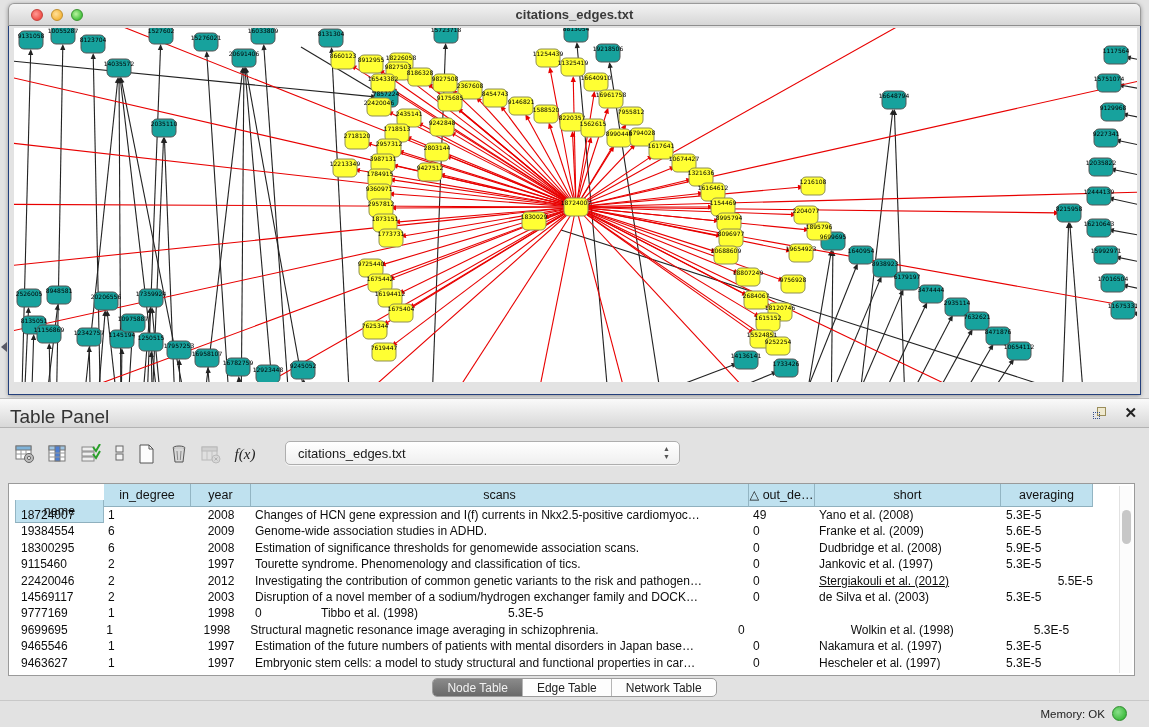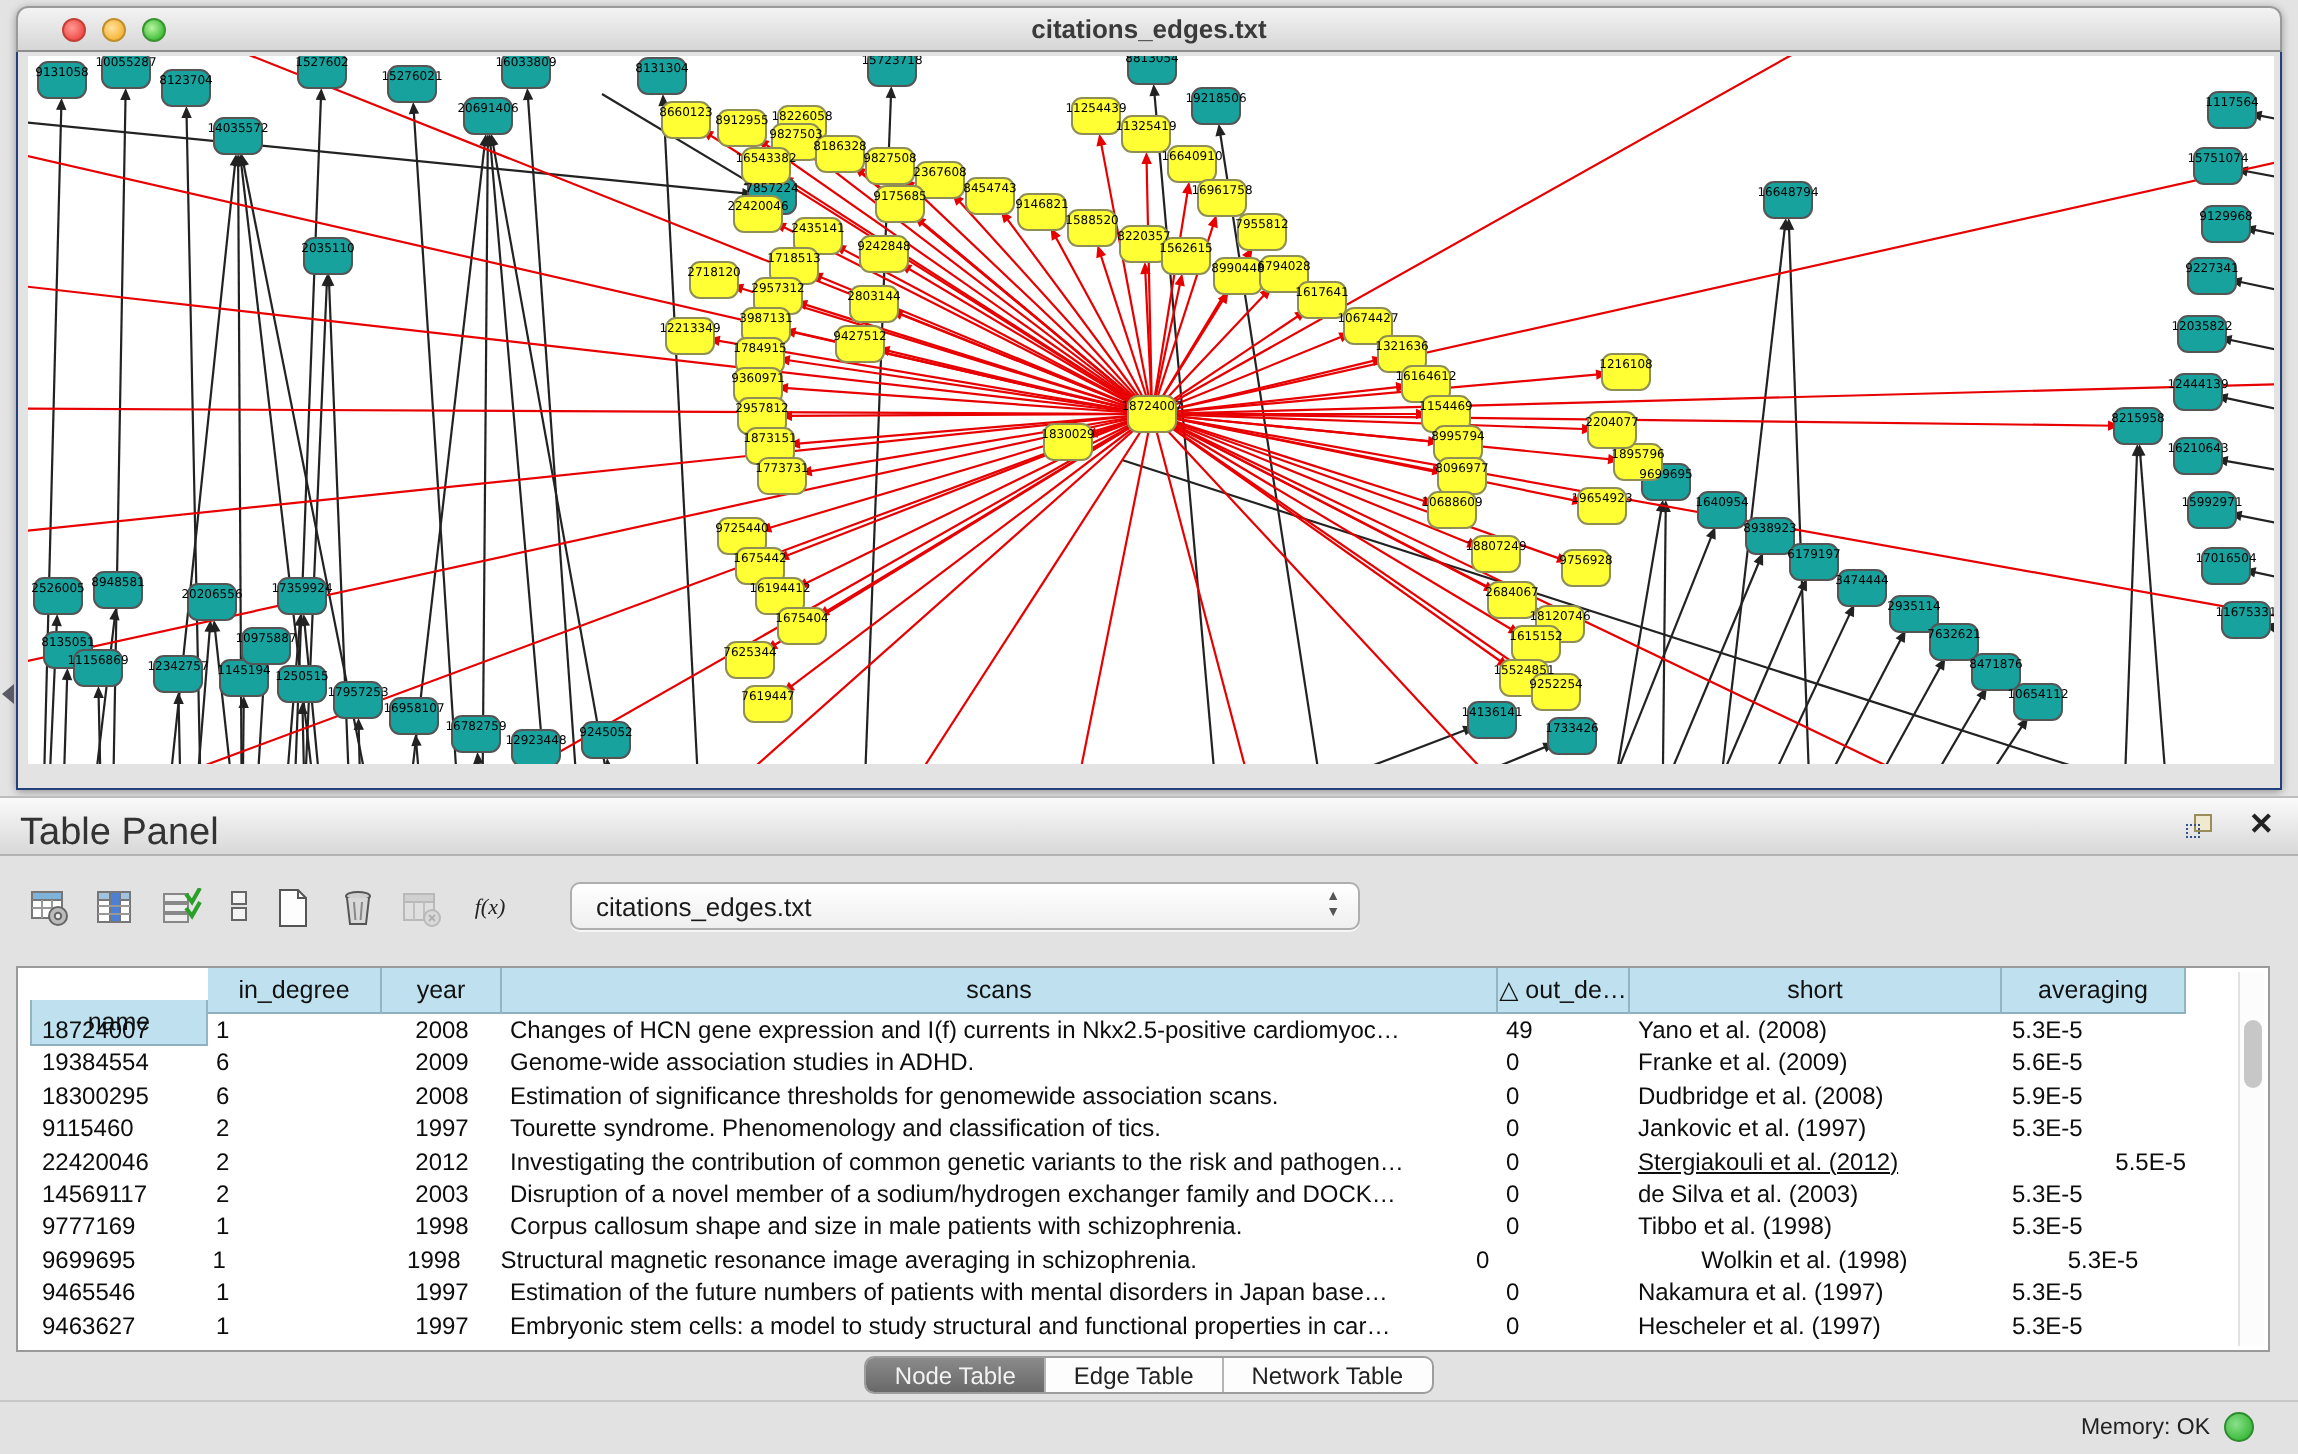--- a/index.html
+++ b/index.html
@@ -32,21 +32,21 @@
   #panel-titlebar{position:relative;height:30px;background:linear-gradient(#fafafa,#d8d8d8);
     border-top:1px solid #bdbdbd;border-bottom:1px solid #b3b3b3;}
   #panel-titlebar .ptitle{position:absolute;left:10px;top:7px;font-size:19px;color:#333;}
   #float-icon{position:absolute;right:40px;top:7px;width:16px;height:16px;}
   #float-icon .sq1{position:absolute;left:4px;top:1px;width:9px;height:9px;border:1px solid #9a8d5a;background:#efe9cf;}
   #float-icon .sq2{position:absolute;left:0px;top:6px;width:7px;height:7px;border:1px dotted #33508c;}
   #close-icon{position:absolute;right:12px;top:5px;font-size:15px;font-weight:bold;color:#222;line-height:18px;}
 
   #toolbar{position:absolute;left:0;top:31px;width:100%;height:52px;}
   .tool-btn{position:absolute;top:10px;width:26px;height:30px;display:flex;align-items:center;justify-content:center;}
-  .fx{font-family:"Liberation Serif",serif;font-style:italic;font-size:11px;color:#222;}
+  .fx{font-family:"Liberation Serif",serif;font-style:italic;font-size:15px;color:#222;}
   #combo{position:absolute;left:285px;top:12px;width:395px;height:24px;border:1px solid #aeaeae;border-radius:5px;
     background:linear-gradient(#ffffff,#efefef);box-shadow:0 1px 0 rgba(255,255,255,.7);}
   #combo .val{position:absolute;left:12px;top:4px;font-size:13px;color:#1a1a1a;}
   #combo .arrows{position:absolute;right:9px;top:3px;font-size:7px;line-height:8px;color:#555;text-align:center;}
 
   #table-wrap{position:absolute;left:8px;top:85px;width:1127px;height:193px;background:#ffffff;
     border:1px solid #9a9a9a;overflow:hidden;}
   #thead{position:absolute;left:0;top:0;height:23px;width:1110px;display:flex;padding-left:6px;}
   .hcell{height:23px;background:#bfe1ef;border-right:1px solid #93b5c3;border-bottom:1px solid #8fb0be;
     font-size:12.5px;color:#111;text-align:center;line-height:22px;overflow:hidden;white-space:nowrap;}
@@ -743,21 +743,20 @@
           <div class="tcell" style="width: 60px; padding-left: 0px; text-align: center;">2003</div>
           <div class="tcell" style="width: 498px; padding-left: 4px; text-align: left;">Disruption of a novel member of a sodium/hydrogen exchanger family and DOCK…</div>
           <div class="tcell" style="width: 66px; padding-left: 4px; text-align: left;">0</div>
           <div class="tcell" style="width: 186px; padding-left: 4px; text-align: left;">de Silva et al. (2003)</div>
           <div class="tcell" style="width: 92px; padding-left: 5px; text-align: left;">5.3E-5</div>
         </div>
         <div class="trow">
           <div class="tcell" style="width: 89px; padding-left: 6px; text-align: left;">9777169</div>
           <div class="tcell" style="width: 87px; padding-left: 4px; text-align: left;">1</div>
           <div class="tcell" style="width: 60px; padding-left: 0px; text-align: center;">1998</div>
-          <div class="tcell" style="width: 498px; padding-left: 4px; text-align: left;">Corpus callosum shape and size in male patients with schizophrenia.</div>
           <div class="tcell" style="width: 66px; padding-left: 4px; text-align: left;">0</div>
           <div class="tcell" style="width: 186px; padding-left: 4px; text-align: left;">Tibbo et al. (1998)</div>
           <div class="tcell" style="width: 92px; padding-left: 5px; text-align: left;">5.3E-5</div>
         </div>
         <div class="trow">
           <div class="tcell" style="width: 89px; padding-left: 6px; text-align: left;">9699695</div>
           <div class="tcell" style="width: 87px; padding-left: 4px; text-align: left;">1</div>
           <div class="tcell" style="width: 60px; padding-left: 0px; text-align: center;">1998</div>
           <div class="tcell" style="width: 498px; padding-left: 4px; text-align: left;">Structural magnetic resonance image averaging in schizophrenia.</div>
           <div class="tcell" style="width: 66px; padding-left: 4px; text-align: left;">0</div>

